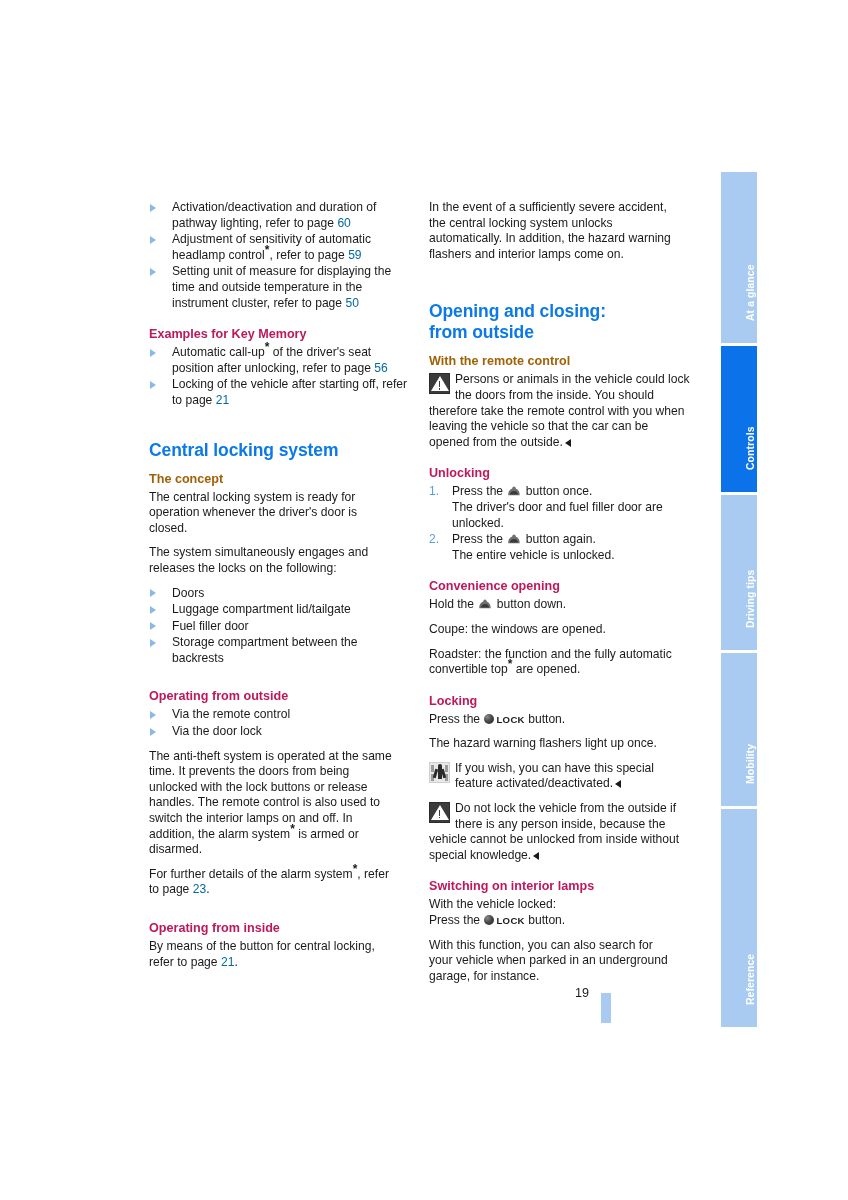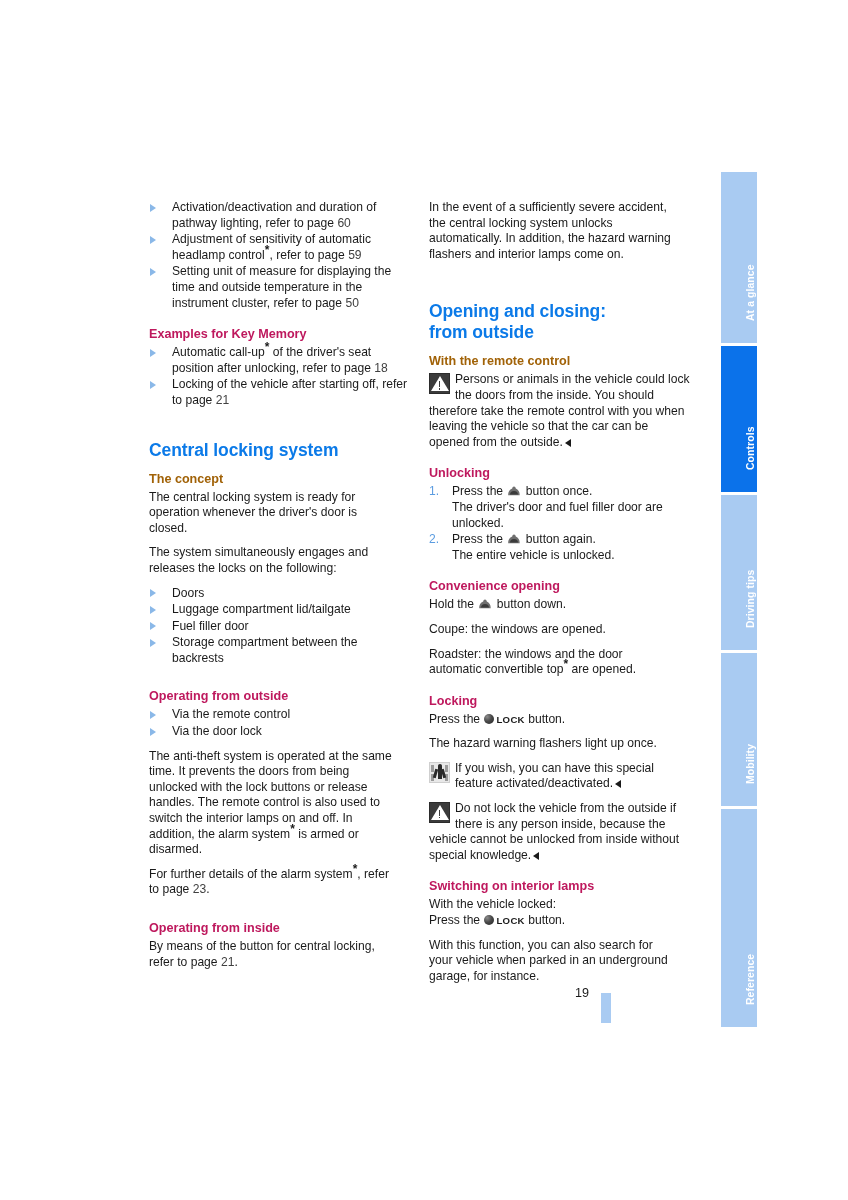--- a/index.html
+++ b/index.html
@@ -91,21 +91,21 @@
     margin-bottom: 1px;
   }
   ol.num > li .idx {
     position: absolute;
     left: 0; top: 0;
     color: #5b9ce0;
     font-size: 12.1px;
   }
 
   
-  .pg { color: #404040; }
+  .pg { color: #0369a1; }
   .ast { font-weight: bold; font-size: 12px; line-height: 0; }
   .endmark {
     display: inline-block;
     width: 0; height: 0;
     border-right: 6px solid #1a1a1a;
     border-top: 4.2px solid transparent;
     border-bottom: 4.2px solid transparent;
     vertical-align: -1px;
     margin-left: 2px;
   }
@@ -271,21 +271,21 @@
       <li>
         <span class="tri"></span><span>Setting unit of measure for displaying the time and outside temperature in the instrument cluster, refer to page </span><span class="pg">50</span>
       </li>
     </ul>
 
     <div class="gap-s"></div>
 
     <div class="h3">Examples for Key Memory</div>
     <ul class="bul">
       <li>
-        <span class="tri"></span><span>Automatic call-up</span><sup class="ast">*</sup><span> of the driver's seat position after unlocking, refer to page </span><span class="pg">18</span>
+        <span class="tri"></span><span>Automatic call-up</span><sup class="ast">*</sup><span> of the driver's seat position after unlocking, refer to page </span><span class="pg">56</span>
       </li>
       <li>
         <span class="tri"></span><span>Locking of the vehicle after starting off, refer to page </span><span class="pg">21</span>
       </li>
     </ul>
 
     <div class="gap-l"></div>
 
     <div class="h1">Central locking system</div>
 
@@ -358,21 +358,21 @@
     </ol>
 
     <div class="gap-s"></div>
 
     <div class="h3">Convenience opening</div>
     <p><span>Hold the </span><span class="g-unlock"><svg viewBox="0 0 14 10" width="14" height="10">
             <path d="M1.2 9.2 C1.0 6.2 2.6 3.6 5.2 2.6 C5.4 1.3 6.0 0.6 7.0 0.6 C8.0 0.6 8.6 1.3 8.8 2.6 C11.2 3.6 12.8 6.0 12.7 9.2 Z" fill="#6f6f6f"></path>
             <path d="M3.0 8.6 C3.0 6.6 4.4 4.9 7.0 4.9 C9.6 4.9 11.0 6.6 11.0 8.6 Z" fill="#3a3a3a"></path>
           </svg></span><span> button down.</span></p>
     <p>Coupe: the windows are opened.</p>
-    <p><span>Roadster: the windows and the door automatic convertible top</span><sup class="ast">*</sup><span> are opened.</span></p>
+    <p><span>Roadster: the function and the fully automatic convertible top</span><sup class="ast">*</sup><span> are opened.</span></p>
 
     <div class="gap-s"></div>
 
     <div class="h3">Locking</div>
     <p><span>Press the </span><span class="g-lockdot"></span><span class="lockword">LOCK</span><span> button.</span></p>
     <p>The hazard warning flashers light up once.</p>
 
     <div class="note">
       <div class="nicon ico-service">
         <span class="h1l"></span>

